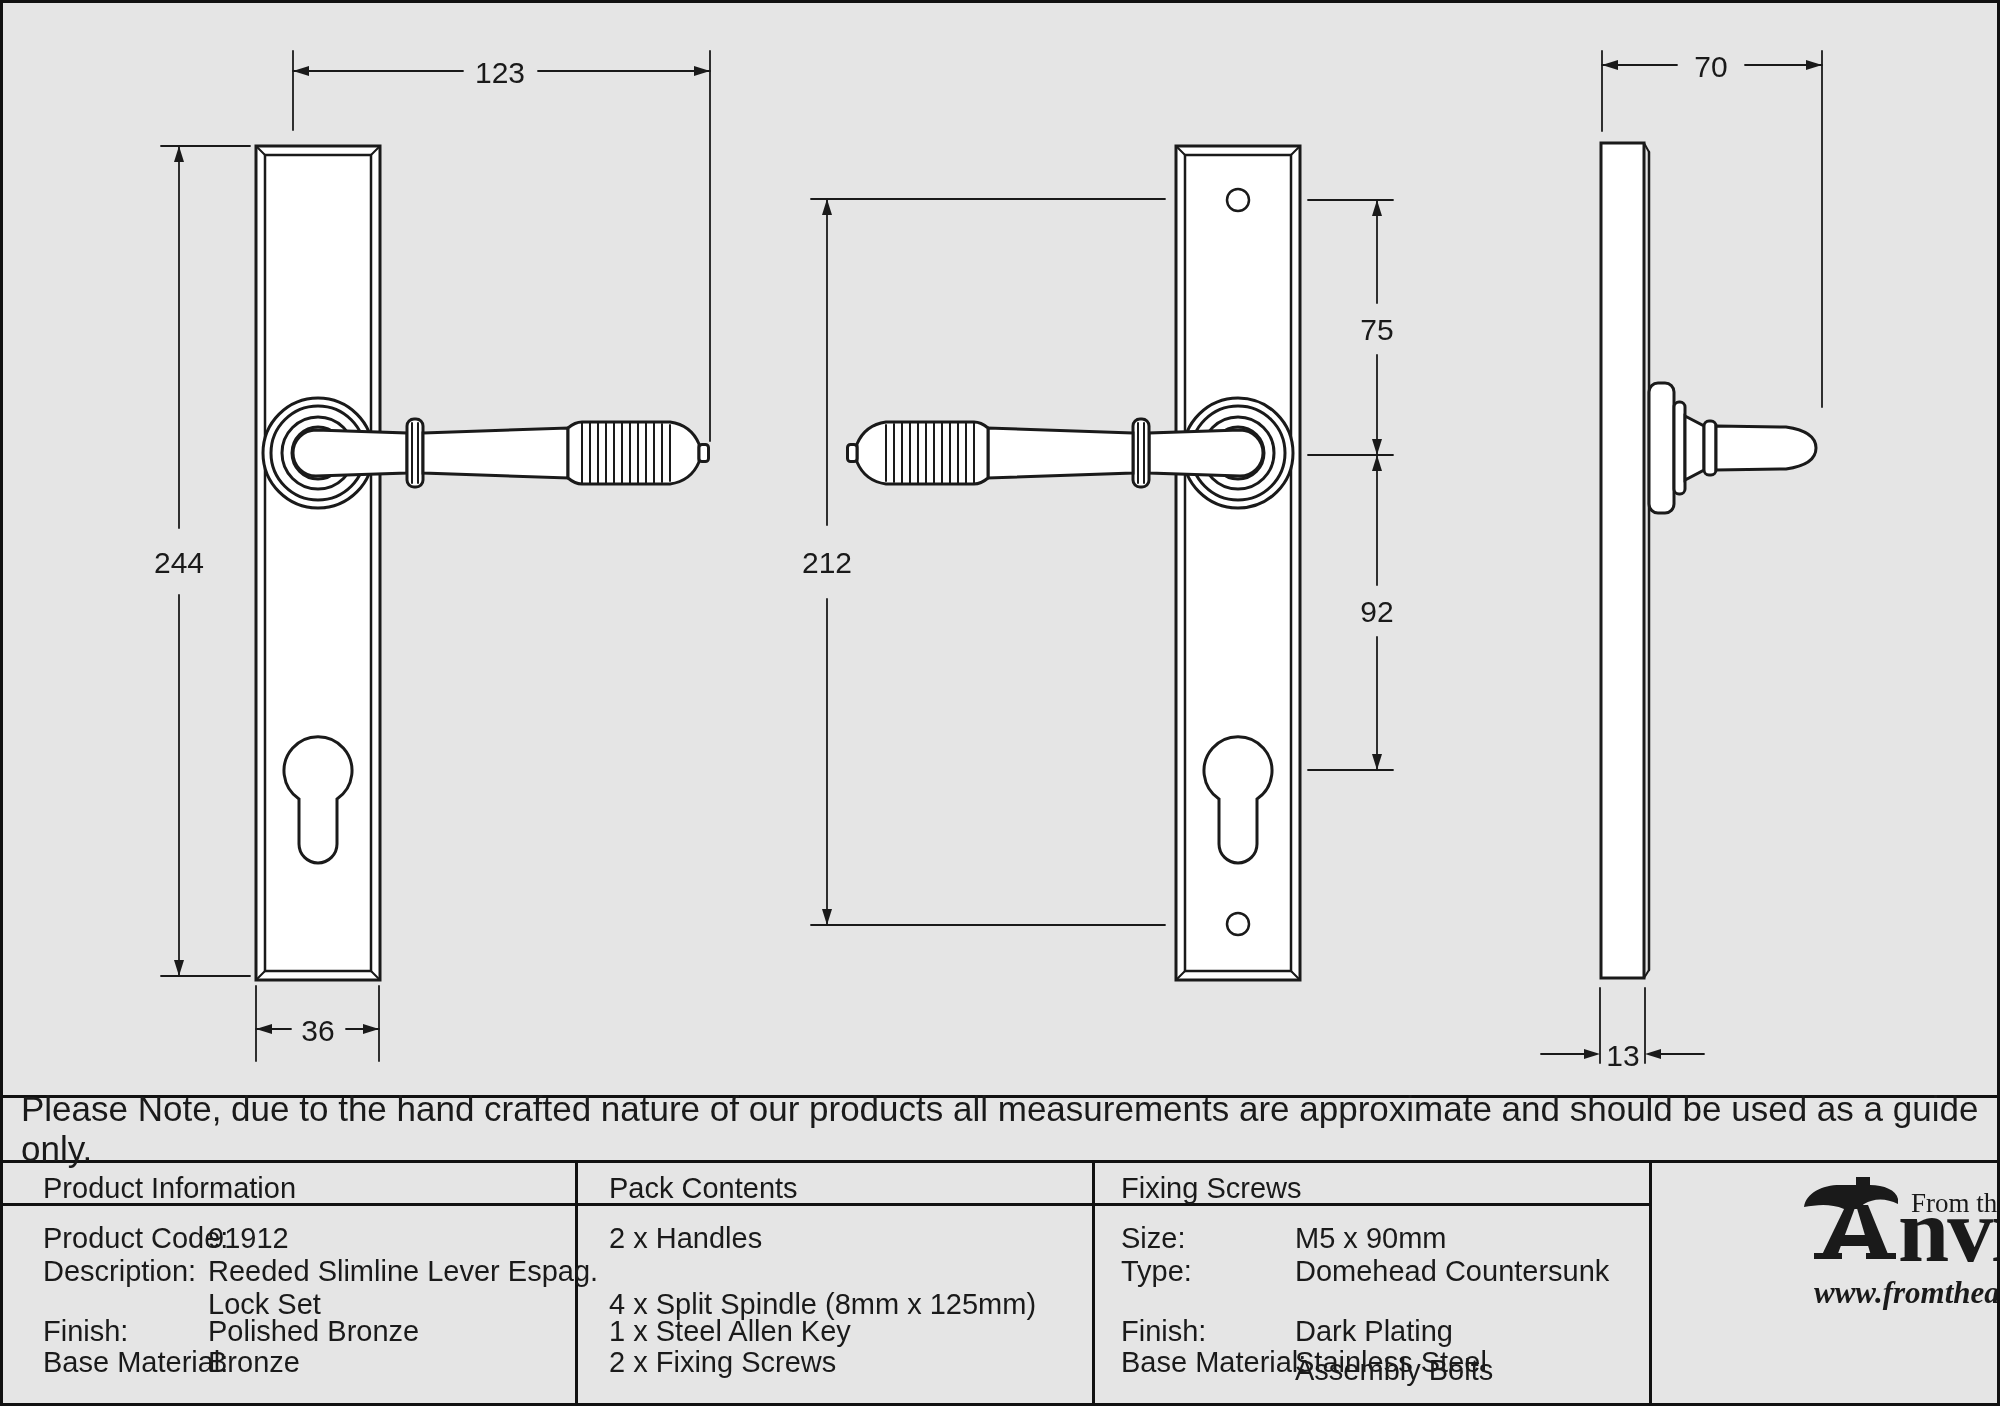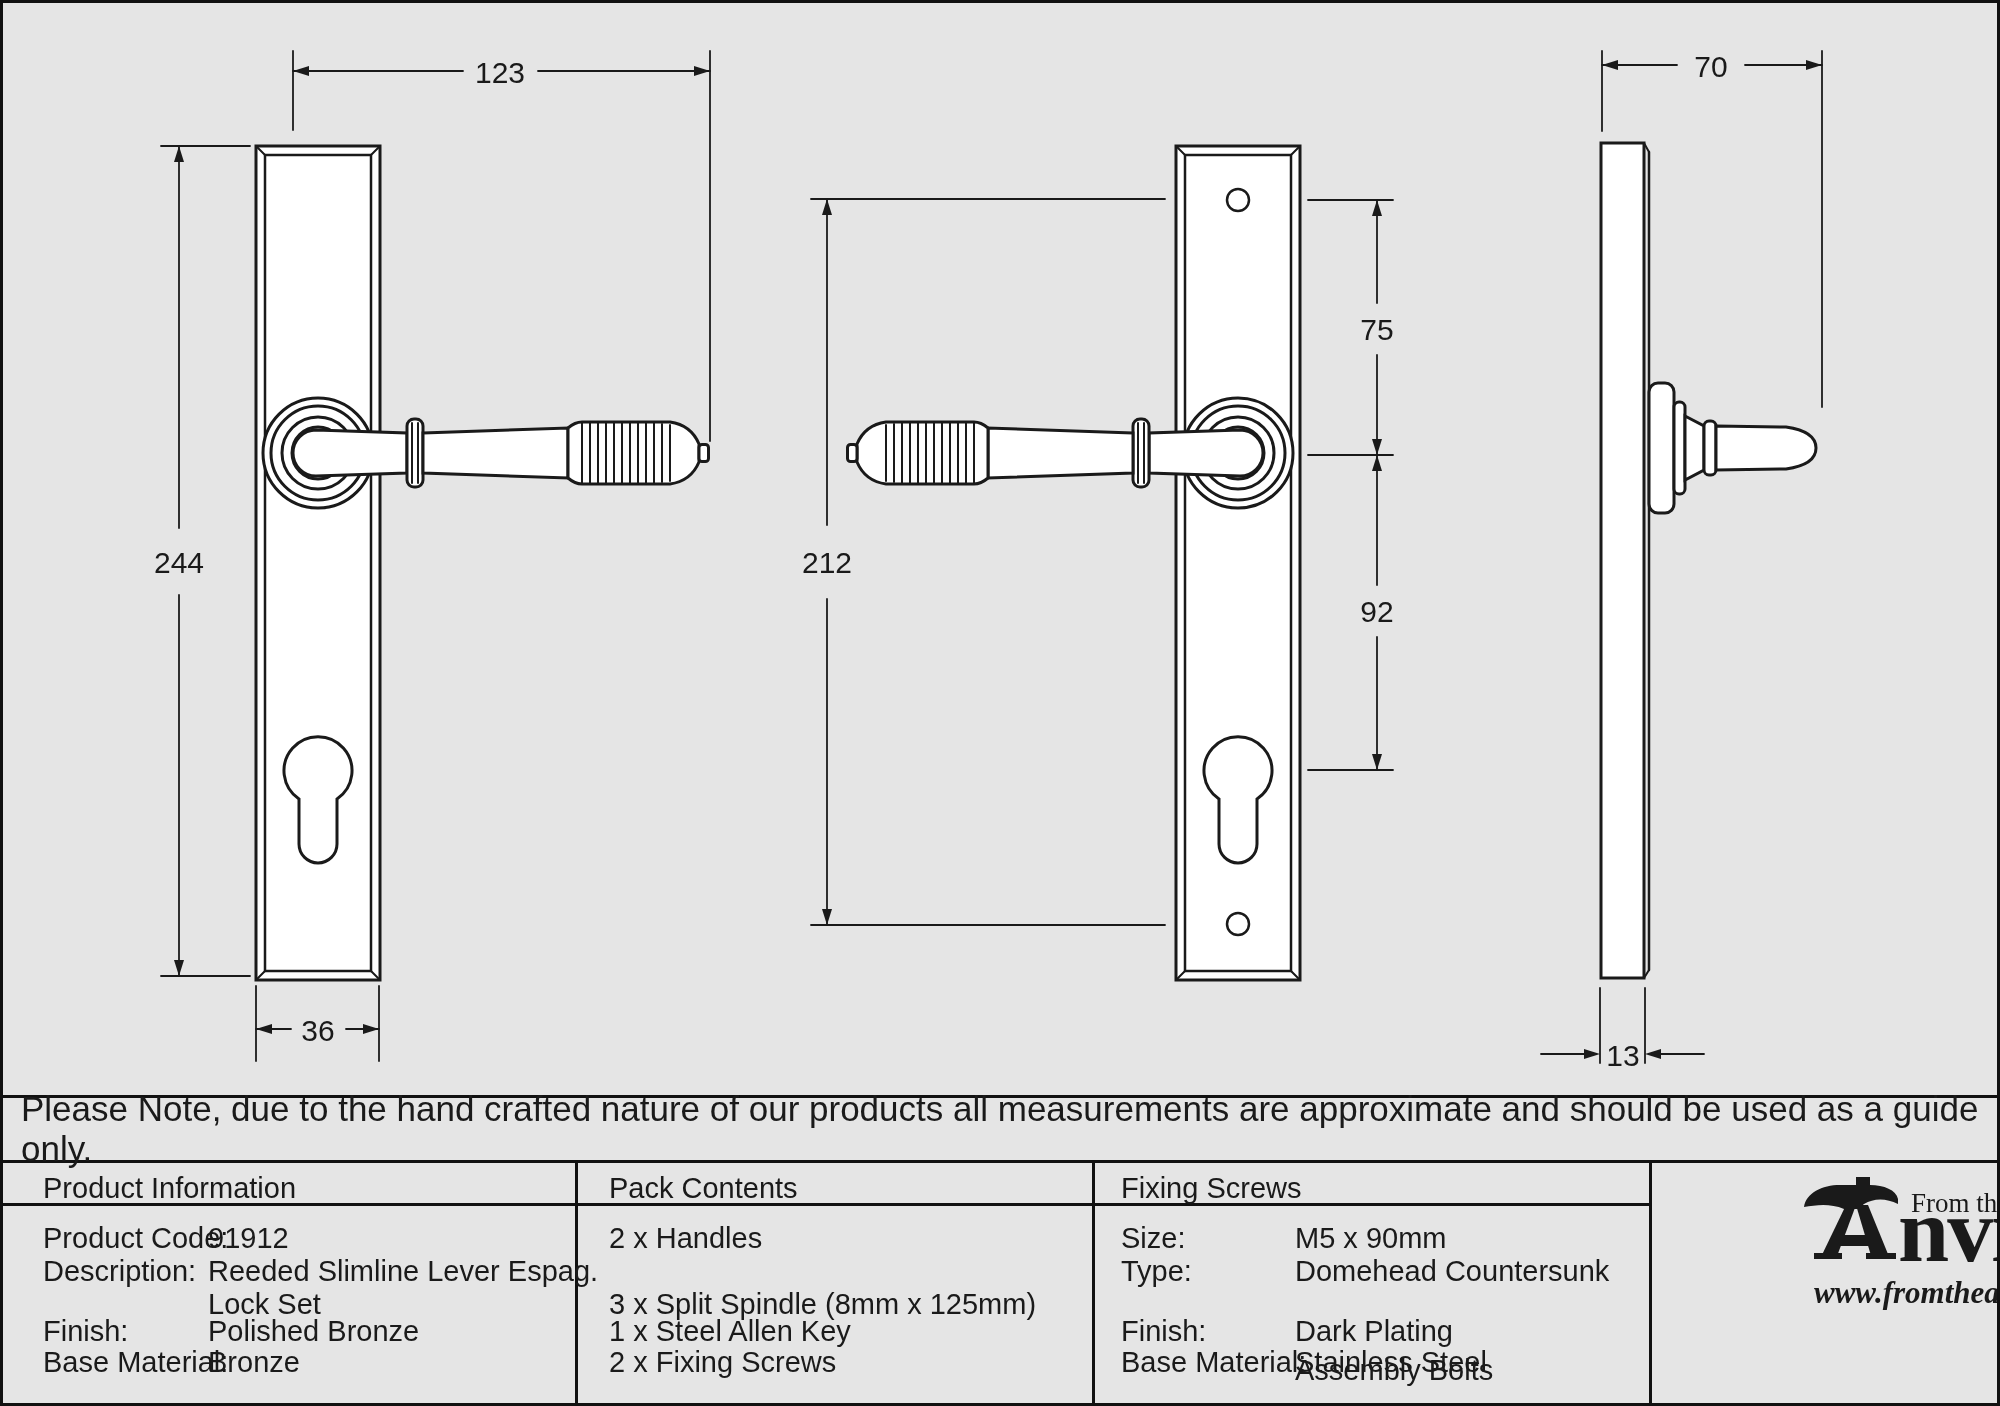--- a/index.html
+++ b/index.html
@@ -203,21 +203,21 @@
   <div class="lbl" style="left:40px;top:1251px;">Description:</div>
   <div class="lbl" style="left:205px;top:1251px;">Reeded Slimline Lever Espag.</div>
   <div class="lbl" style="left:205px;top:1284px;">Lock Set</div>
   <div class="lbl" style="left:40px;top:1311px;">Finish:</div>
   <div class="lbl" style="left:205px;top:1311px;">Polished Bronze</div>
   <div class="lbl" style="left:40px;top:1342px;">Base Material:</div>
   <div class="lbl" style="left:205px;top:1342px;">Bronze</div>
 
   <div class="cell-title" style="left:606px;top:1168px;">Pack Contents</div>
   <div class="lbl" style="left:606px;top:1218px;text-align:center;">2 x Handles</div>
-  <div class="lbl" style="left:606px;top:1284px;">3 x Split Spindle (8mm x 125mm)</div>
+  <div class="lbl" style="left:606px;top:1284px;">4 x Split Spindle (8mm x 125mm)</div>
   <div class="lbl" style="left:606px;top:1311px;">1 x Steel Allen Key</div>
   <div class="lbl" style="left:606px;top:1342px;">2 x Fixing Screws</div>
 
   <div class="cell-title" style="left:1118px;top:1168px;">Fixing Screws</div>
   <div class="lbl" style="left:1118px;top:1218px;">Size:</div>
   <div class="lbl" style="left:1292px;top:1218px;">M5 x 90mm</div>
   <div class="lbl" style="left:1118px;top:1251px;">Type:</div>
   <div class="lbl" style="left:1292px;top:1251px;">Domehead Countersunk</div>
   <div class="lbl" style="left:1292px;top:1350px;">Assembly Bolts</div>
   <div class="lbl" style="left:1118px;top:1311px;">Finish:</div>

